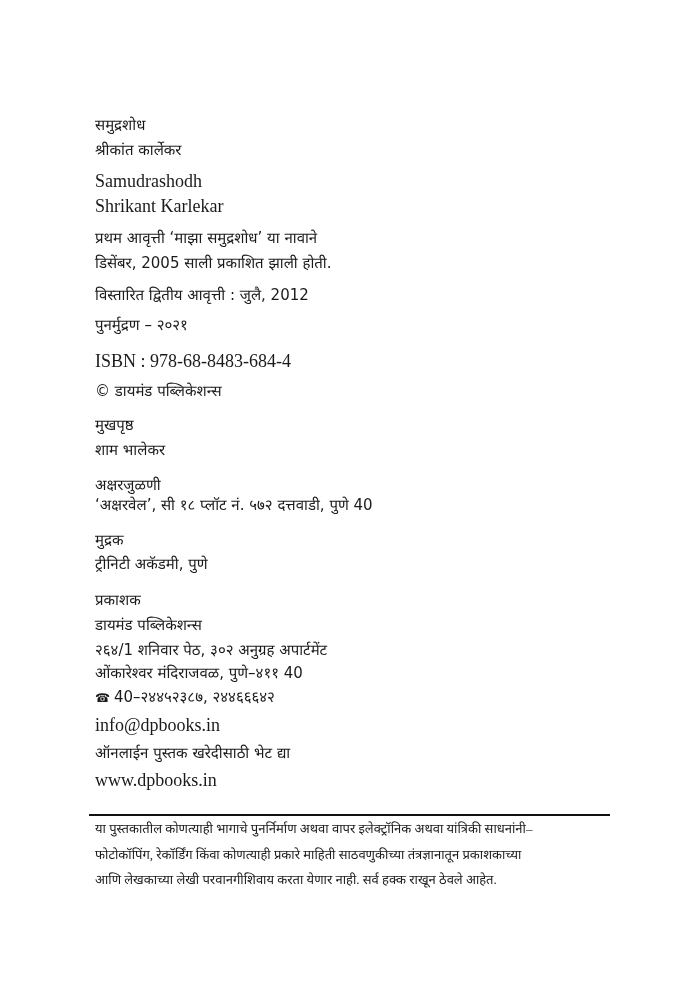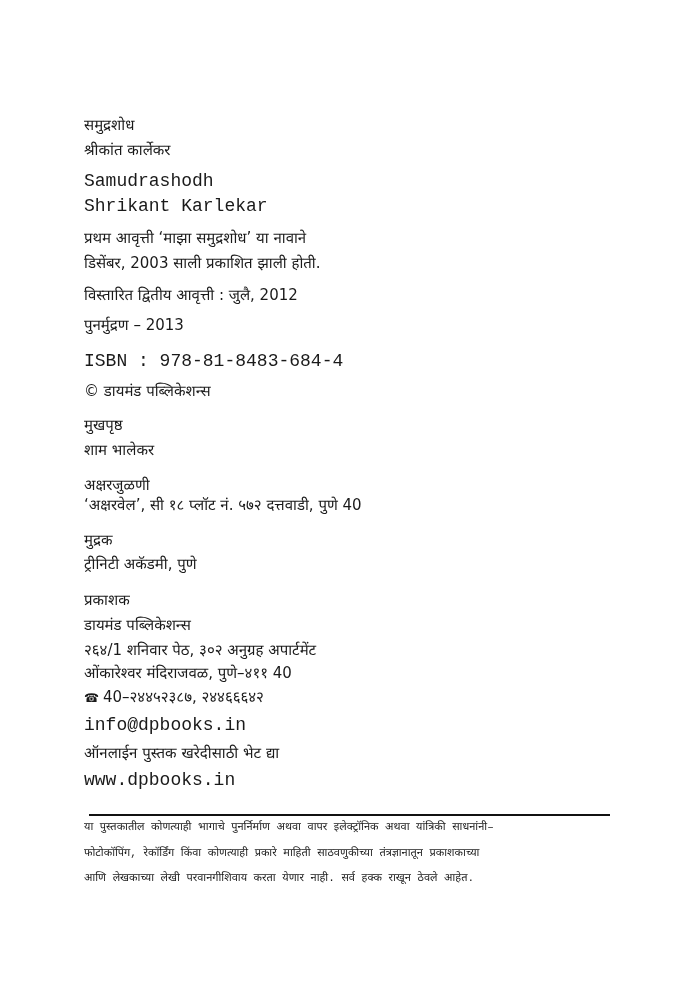--- a/index.html
+++ b/index.html
@@ -1,41 +1,41 @@
 <!DOCTYPE html>
 <html><head>
   <meta charset="utf-8">
   <style>
     html, body { margin: 0; padding: 0; background: #ffffff; }
     body { width: 699px; height: 992px; position: relative; overflow: hidden; color: #1a1a1a; }
-    .ln { position: absolute; left: 84px; white-space: nowrap; line-height: 1; text-align: right; }
+    .ln { position: absolute; left: 95px; white-space: nowrap; line-height: 1; text-align: right; }
     .dev { font-family: "DejaVu Sans", sans-serif; font-size: 15px; }
-    .lat { font-family: Liberation Mono, monospace; font-size: 18px; }
-    .foot { font-family: Liberation Mono, monospace; font-size: 11px; }
+    .lat { font-family: Liberation Serif, serif; font-size: 18px; }
+    .foot { font-family: Liberation Serif, serif; font-size: 13px; }
     .rule { position: absolute; left: 89px; top: 814px; width: 521px; height: 2px; background: #111; }
     .phone-icon { font-size: 12px; margin-right: 4px; }
   </style>
 </head>
 <body>
 
 <div>
   <div class="ln dev" style="top:118px">समुद्रशोध</div>
   <div class="ln dev" style="top:143px">श्रीकांत कार्लेकर</div>
   <div class="ln lat" style="top:172px">Samudrashodh</div>
   <div class="ln lat" style="top:197px">Shrikant Karlekar</div>
 </div>
 
 <div>
   <div class="ln dev" style="top:231px">प्रथम आवृत्ती ‘माझा समुद्रशोध’ या नावाने</div>
-  <div class="ln dev" style="top:256px">डिसेंबर, 2003 साली प्रकाशित झाली होती.</div>
+  <div class="ln dev" style="top:256px">डिसेंबर, 2005 साली प्रकाशित झाली होती.</div>
   <div class="ln dev" style="top:288px">विस्तारित द्वितीय आवृत्ती : जुलै, 2012</div>
-  <div class="ln dev" style="top:318px">पुनर्मुद्रण – 2013</div>
+  <div class="ln dev" style="top:318px">पुनर्मुद्रण – २०२१</div>
 </div>
 
-<div class="ln lat" style="top:352px">ISBN : 978-81-8483-684-4</div>
+<div class="ln lat" style="top:352px">ISBN : 978-68-8483-684-4</div>
 <div class="ln dev" style="top:384px">© डायमंड पब्लिकेशन्स</div>
 
 <div>
   <div class="ln dev" style="top:418px">मुखपृष्ठ</div>
   <div class="ln dev" style="top:443px">शाम भालेकर</div>
 </div>
 
 <div>
   <div class="ln dev" style="top:478px">अक्षरजुळणी</div>
   <div class="ln dev" style="top:498px">‘अक्षरवेल’, सी १८ प्लॉट नं. ५७२ दत्तवाडी, पुणे 40</div>

